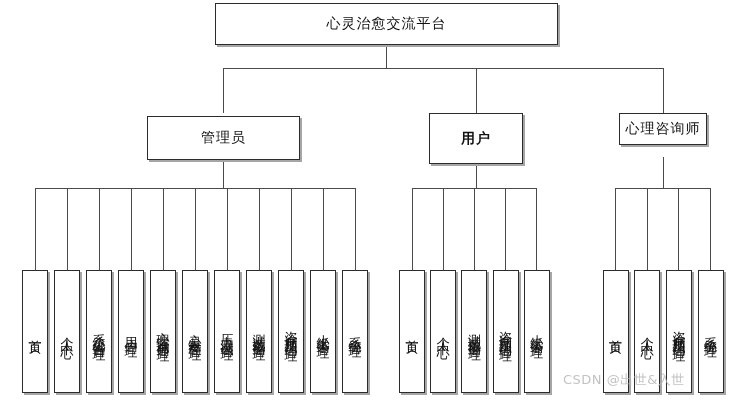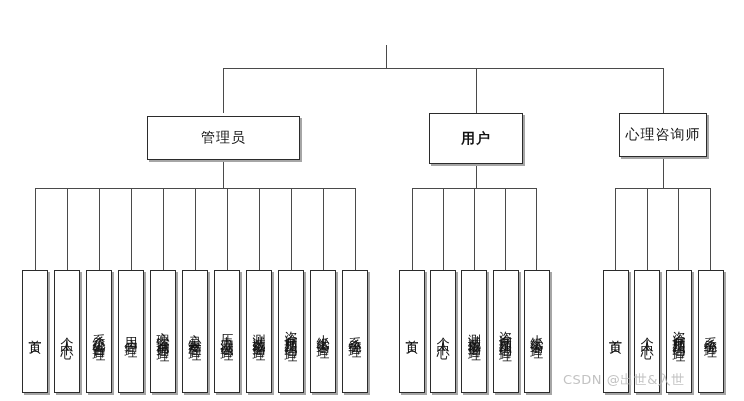--- a/index.html
+++ b/index.html
@@ -63,41 +63,42 @@
   }
 </style>
 </head>
 <body>
 
 <div class="canvas">
   <svg class="connectors" width="744" height="401">
     <path id="connector-path" fill="none" stroke-width="1" shape-rendering="crispEdges" d="M386.5 45 V68 M223.5 68 H663 M223.5 68 V113 M476 68 V113 M663 68 V113 M223.5 157 V188 M35 188 H355 M35 188 V270 M67 188 V270 M99 188 V270 M131 188 V270 M163 188 V270 M195 188 V270 M227 188 V270 M259 188 V270 M291 188 V270 M323 188 V270 M355 188 V270 M476 157 V188 M412 188 H536.8 M412 188 V270 M443.2 188 V270 M474.4 188 V270 M505.6 188 V270 M536.8 188 V270 M663 157 V188 M615.5 188 H710.6 M615.5 188 V270 M647.2 188 V270 M678.9 188 V270 M710.6 188 V270" stroke="#4a4a4a"></path>
   </svg>
 
+  <div class="node root-node" style="left: 215px; top: 3px; width: 343px; height: 42px;">心灵治愈交流平台</div>
 
   <div id="nodes">
       <div class="node lv2-node" style="left: 147px; top: 104px; width: 153px; height: 44px; margin-top: 12px;">管理员</div>
       <div class="node leaf-node" style="left: 22px; top: 270px; width: 26px; height: 123px;">首页</div>
       <div class="node leaf-node" style="left: 54px; top: 270px; width: 26px; height: 123px;">个人中心</div>
       <div class="node leaf-node" style="left: 86px; top: 270px; width: 26px; height: 123px;">系统公告管理</div>
       <div class="node leaf-node" style="left: 118px; top: 270px; width: 26px; height: 123px;">用户管理</div>
       <div class="node leaf-node" style="left: 150px; top: 270px; width: 26px; height: 123px;">心理咨询师管理</div>
       <div class="node leaf-node" style="left: 182px; top: 270px; width: 26px; height: 123px;">心灵专栏管理</div>
       <div class="node leaf-node" style="left: 214px; top: 270px; width: 26px; height: 123px;">压力测试管理</div>
       <div class="node leaf-node" style="left: 246px; top: 270px; width: 26px; height: 123px;">测试数据管理</div>
       <div class="node leaf-node" style="left: 278px; top: 270px; width: 26px; height: 123px;">咨询师预约管理</div>
       <div class="node leaf-node" style="left: 310px; top: 270px; width: 26px; height: 123px;">小纸条管理</div>
       <div class="node leaf-node" style="left: 342px; top: 270px; width: 26px; height: 123px;">系统管理</div>
       <div class="node lv2-node" style="left: 429px; top: 113px; width: 94px; height: 51px; font-weight: bold;">用户</div>
       <div class="node leaf-node" style="left: 399px; top: 270px; width: 26px; height: 123px;">首页</div>
       <div class="node leaf-node" style="left: 430.2px; top: 270px; width: 26px; height: 123px;">个人中心</div>
       <div class="node leaf-node" style="left: 461.4px; top: 270px; width: 26px; height: 123px;">测试数据管理</div>
       <div class="node leaf-node" style="left: 492.6px; top: 270px; width: 26px; height: 123px;">咨询师预约管理</div>
       <div class="node leaf-node" style="left: 523.8px; top: 270px; width: 26px; height: 123px;">小纸条管理</div>
-      <div class="node lv2-node" style="left: 619px; top: 113px; width: 88px; height: 44px;">心理咨询师</div>
+      <div class="node lv2-node" style="left: 619px; top: 113px; width: 88px; height: 32px;">心理咨询师</div>
       <div class="node leaf-node" style="left: 602.5px; top: 270px; width: 26px; height: 123px;">首页</div>
       <div class="node leaf-node" style="left: 634.2px; top: 270px; width: 26px; height: 123px;">个人中心</div>
       <div class="node leaf-node" style="left: 665.9px; top: 270px; width: 26px; height: 123px;">咨询师预约管理</div>
       <div class="node leaf-node" style="left: 697.6px; top: 270px; width: 26px; height: 123px;">系统管理</div>
     </div>
 
   <div class="watermark">CSDN @出世&amp;入世</div>
 </div>
 
 </body></html>

